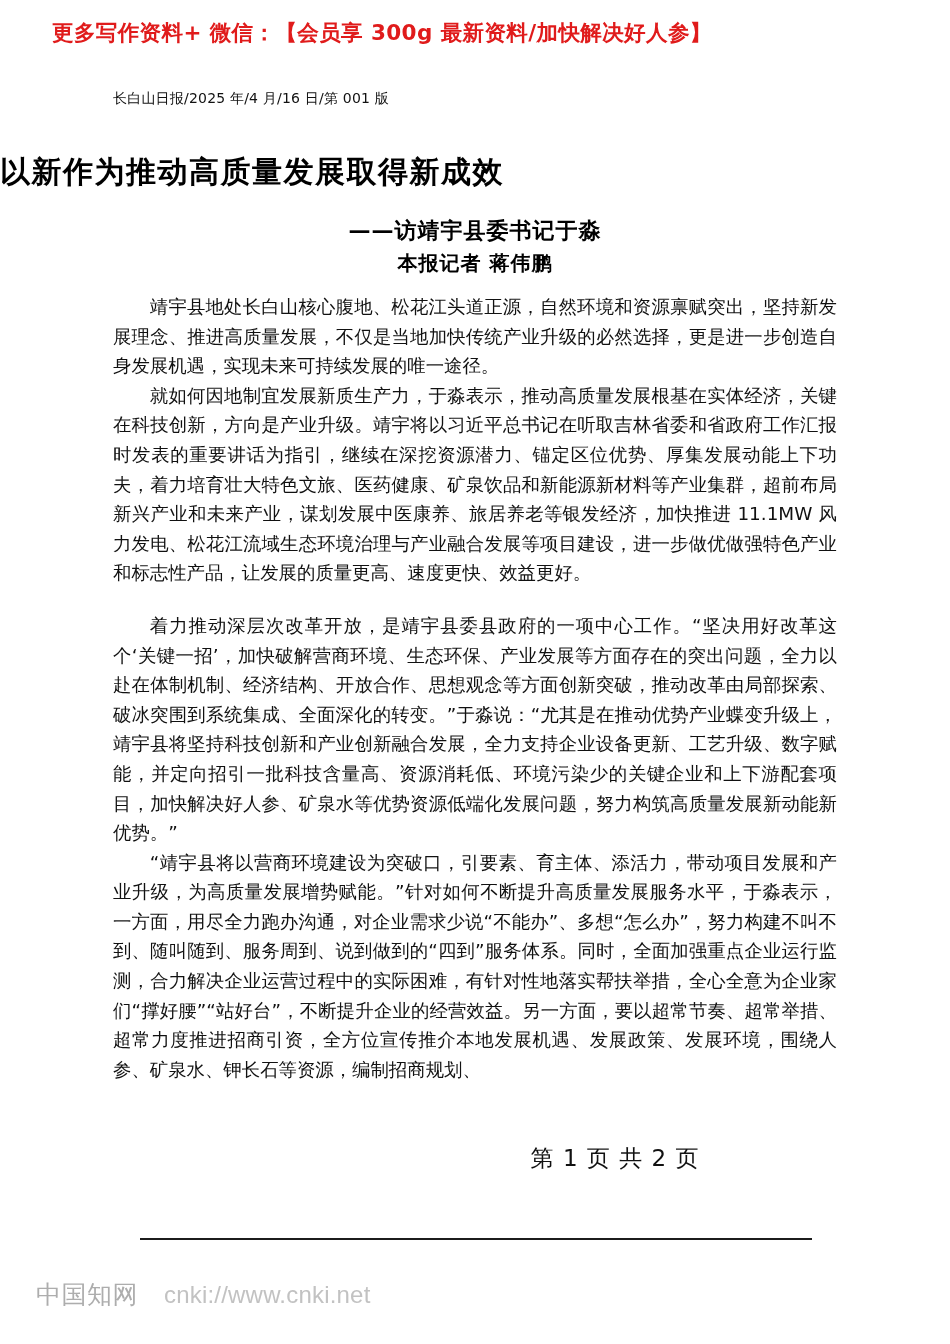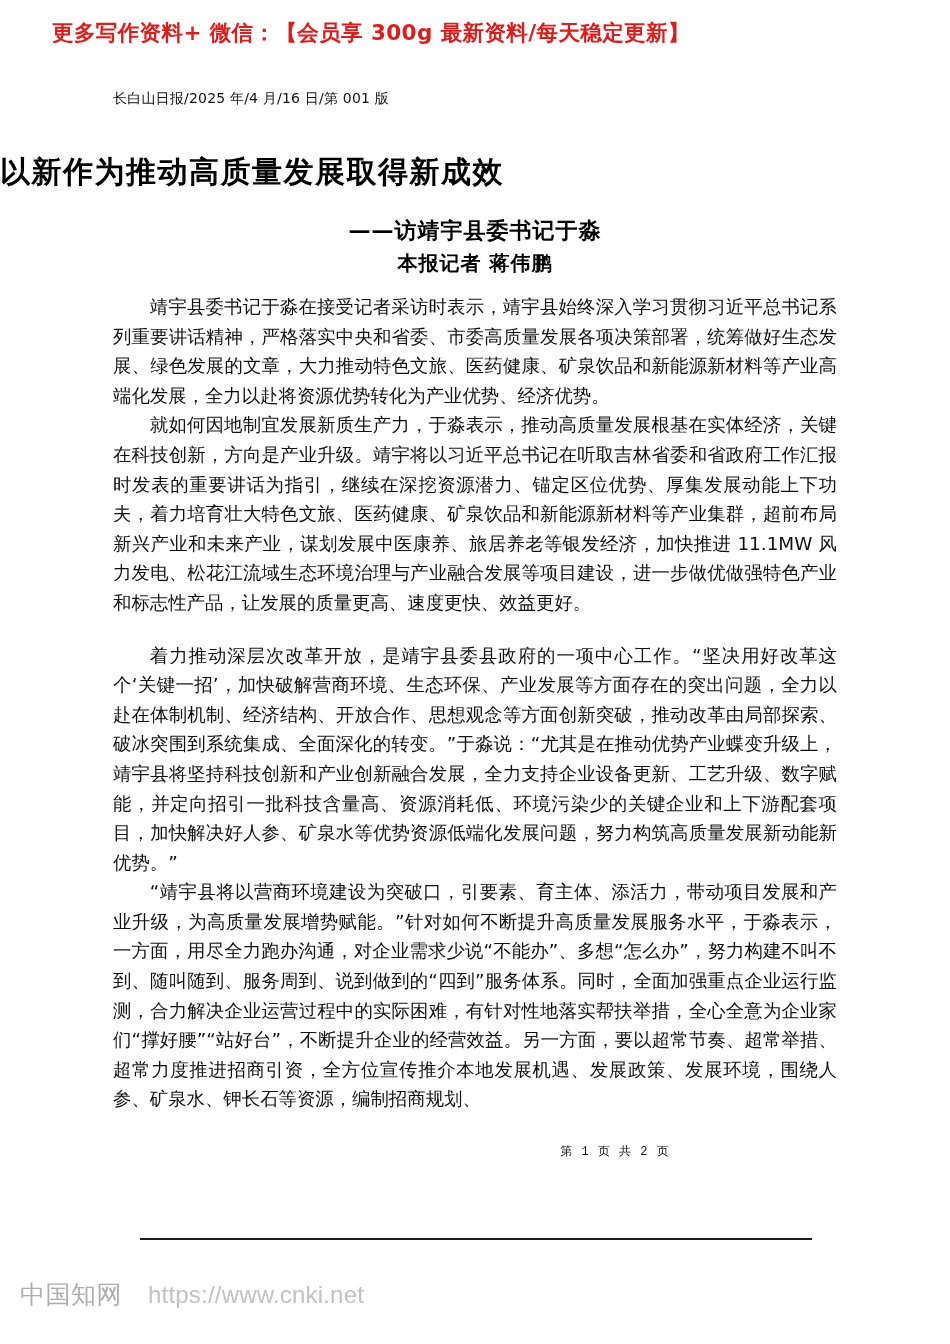--- a/index.html
+++ b/index.html
@@ -115,38 +115,37 @@
 
   
   .page-counter {
     position: absolute;
     left: 0;
     top: 1083px;
     width: 950px;
     text-align: center;
     padding-left: 280px;
     box-sizing: border-box;
-    font-size: 12px;
+    font-size: 23px;
     color: #111;
     letter-spacing: 1px;
-    font-family: Liberation Mono, monospace;
   }
 
   .footer-rule {
     position: absolute;
     left: 140px;
     top: 1238px;
     width: 672px;
     height: 0;
     border-top: 2.2px solid #1c1c1c;
   }
 
   .cnki-watermark {
     position: absolute;
-    left: 20px;
+    left: 36px;
     top: 1278px;
     display: flex;
     align-items: baseline;
     gap: 26px;
     color: #b9b9b9;
   }
   .cnki-name {
     font-size: 25px;
     letter-spacing: 0.5px;
     color: #adadad;
@@ -155,41 +154,41 @@
     font-size: 24px;
     letter-spacing: 0.2px;
     color: #c2c2c2;
     font-family: "Liberation Sans", "DejaVu Sans", sans-serif;
   }
 </style>
 </head>
 <body>
 
 <div class="promo-banner">
-  <span class="promo-text">更多写作资料+ 微信：【会员享 300g 最新资料/每天稳定更新】</span>
+  <span class="promo-text">更多写作资料+ 微信：【会员享 300g 最新资料/加快解决好人参】</span>
 </div>
 
 <div class="page-sheet">
 
   <div class="source-line">长白山日报/2025 年/4 月/16 日/第 001 版</div>
 
   <h1 class="doc-title">以新作为推动高质量发展取得新成效</h1>
 
   <h2 class="doc-subtitle">——访靖宇县委书记于淼</h2>
 
   <div class="doc-byline">本报记者  蒋伟鹏</div>
 
   <div class="article-body">
-    <p class="para">靖宇县委书记于淼在接受记者采访时表示，靖宇县始终深入学习贯彻习近平总书记系列重要讲话精神，严格落实中央和省委、市委高质量发展各项决策部署，统筹做好生态发展、绿色发展的文章，大力推动特色文旅、医药健康、矿泉饮品和新能源新材料等产业高端化发展，全力以赴将资源优势转化为产业优势、经济优势。</p>
+    <p class="para">靖宇县地处长白山核心腹地、松花江头道正源，自然环境和资源禀赋突出，坚持新发展理念、推进高质量发展，不仅是当地加快传统产业升级的必然选择，更是进一步创造自身发展机遇，实现未来可持续发展的唯一途径。</p>
     <p class="para">就如何因地制宜发展新质生产力，于淼表示，推动高质量发展根基在实体经济，关键在科技创新，方向是产业升级。靖宇将以习近平总书记在听取吉林省委和省政府工作汇报时发表的重要讲话为指引，继续在深挖资源潜力、锚定区位优势、厚集发展动能上下功夫，着力培育壮大特色文旅、医药健康、矿泉饮品和新能源新材料等产业集群，超前布局新兴产业和未来产业，谋划发展中医康养、旅居养老等银发经济，加快推进 11.1MW 风力发电、松花江流域生态环境治理与产业融合发展等项目建设，进一步做优做强特色产业和标志性产品，让发展的质量更高、速度更快、效益更好。</p>
     <p class="para spaced-before">着力推动深层次改革开放，是靖宇县委县政府的一项中心工作。“坚决用好改革这个‘关键一招’，加快破解营商环境、生态环保、产业发展等方面存在的突出问题，全力以赴在体制机制、经济结构、开放合作、思想观念等方面创新突破，推动改革由局部探索、破冰突围到系统集成、全面深化的转变。”于淼说：“尤其是在推动优势产业蝶变升级上，靖宇县将坚持科技创新和产业创新融合发展，全力支持企业设备更新、工艺升级、数字赋能，并定向招引一批科技含量高、资源消耗低、环境污染少的关键企业和上下游配套项目，加快解决好人参、矿泉水等优势资源低端化发展问题，努力构筑高质量发展新动能新优势。”</p>
     <p class="para">“靖宇县将以营商环境建设为突破口，引要素、育主体、添活力，带动项目发展和产业升级，为高质量发展增势赋能。”针对如何不断提升高质量发展服务水平，于淼表示，一方面，用尽全力跑办沟通，对企业需求少说“不能办”、多想“怎么办”，努力构建不叫不到、随叫随到、服务周到、说到做到的“四到”服务体系。同时，全面加强重点企业运行监测，合力解决企业运营过程中的实际困难，有针对性地落实帮扶举措，全心全意为企业家们“撑好腰”“站好台”，不断提升企业的经营效益。另一方面，要以超常节奏、超常举措、超常力度推进招商引资，全方位宣传推介本地发展机遇、发展政策、发展环境，围绕人参、矿泉水、钾长石等资源，编制招商规划、</p>
   </div>
 
   <div class="page-counter">第 1 页 共 2 页</div>
 </div>
 
 <div class="footer-rule"></div>
 
 <div class="cnki-watermark">
   <span class="cnki-name">中国知网</span>
-  <span class="cnki-url">https://www.cnki.net</span>
+  <span class="cnki-url">cnki://www.cnki.net</span>
 </div>
 
 </body></html>

